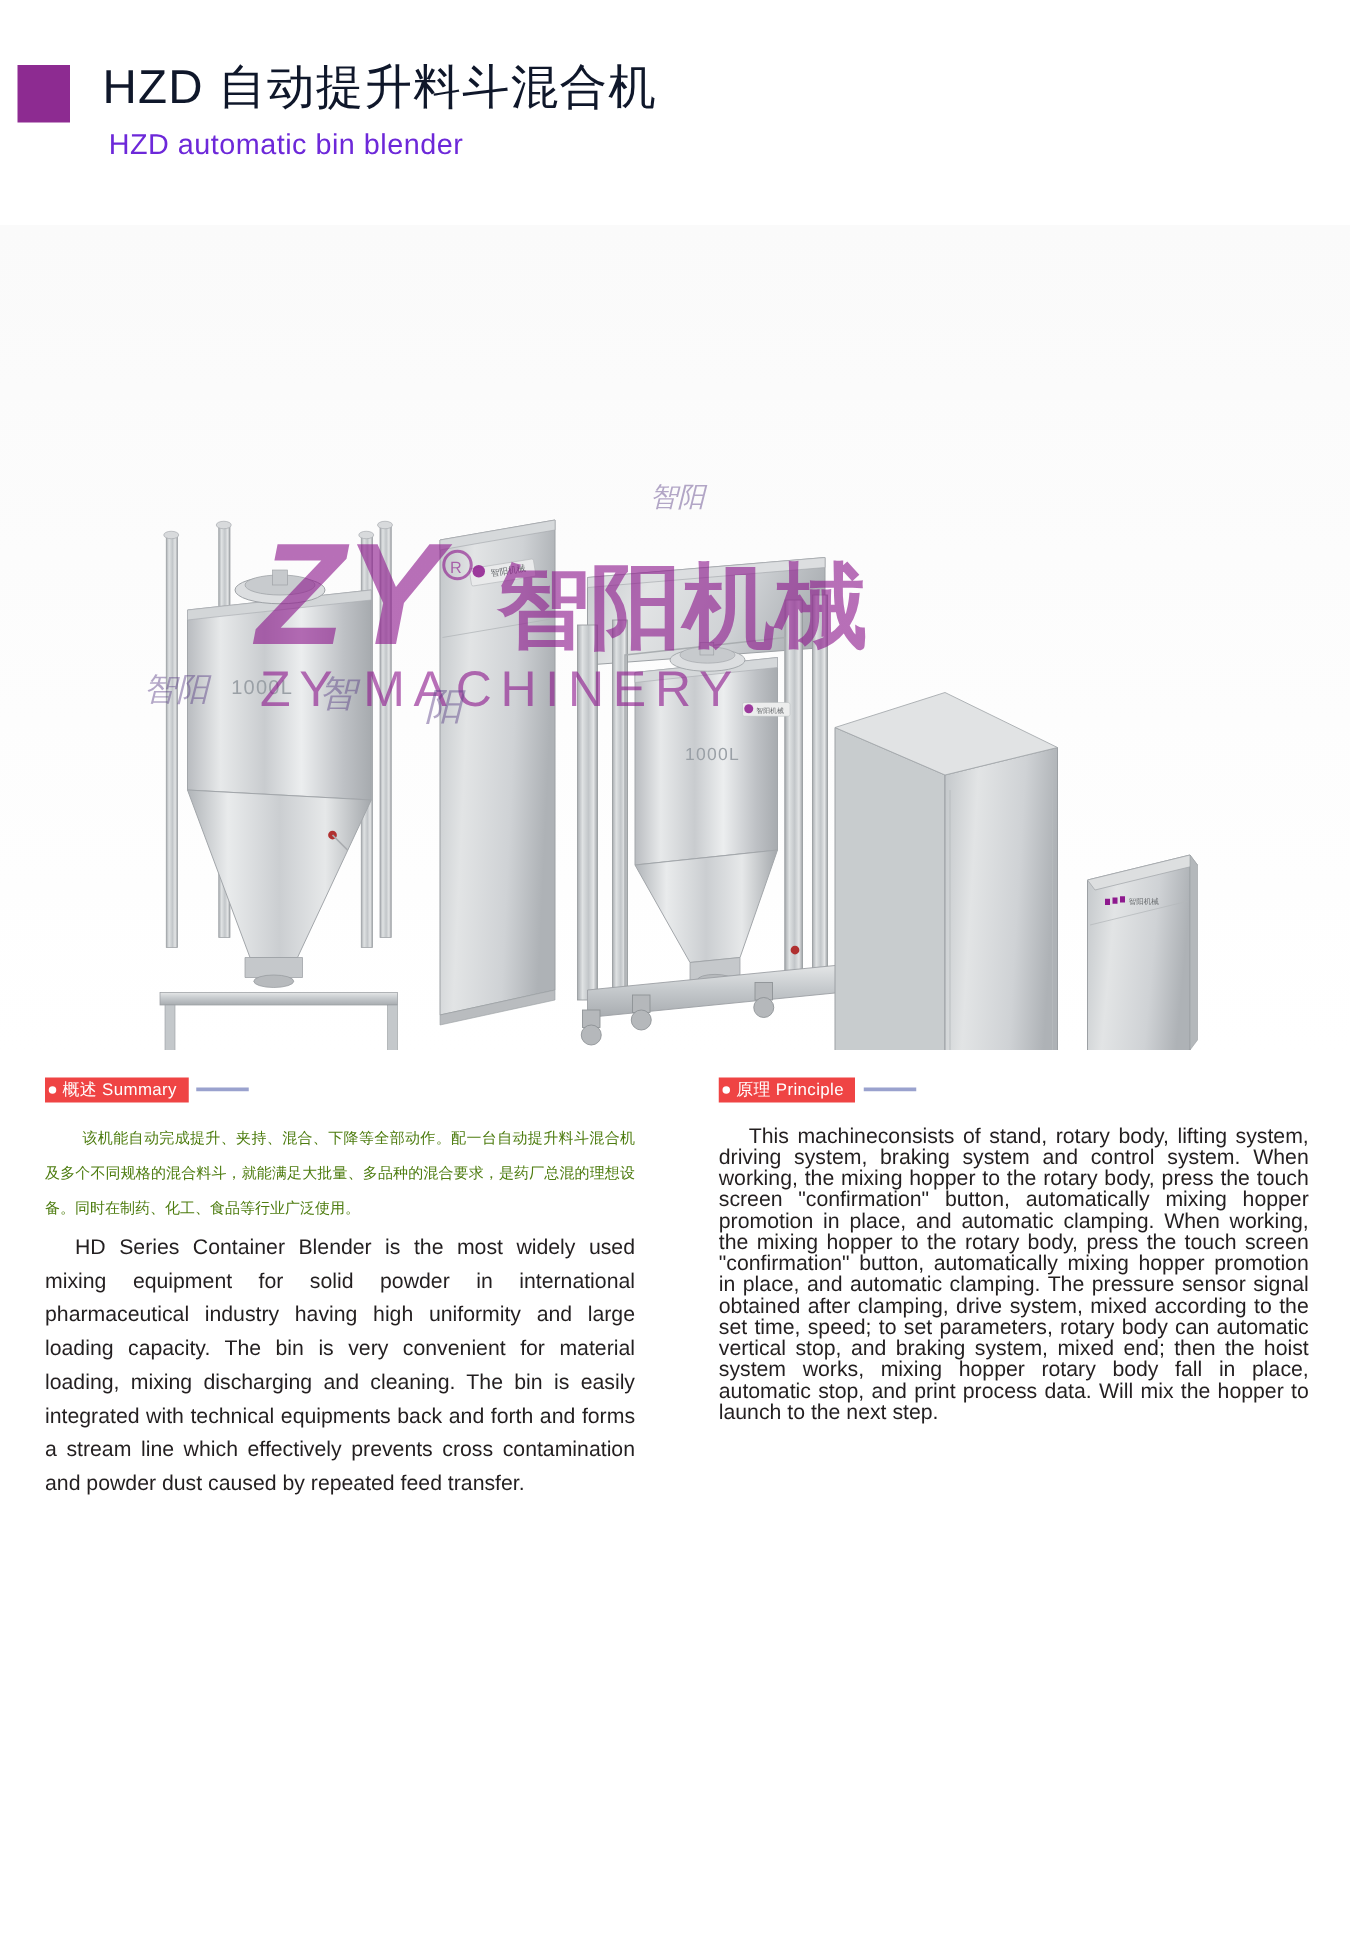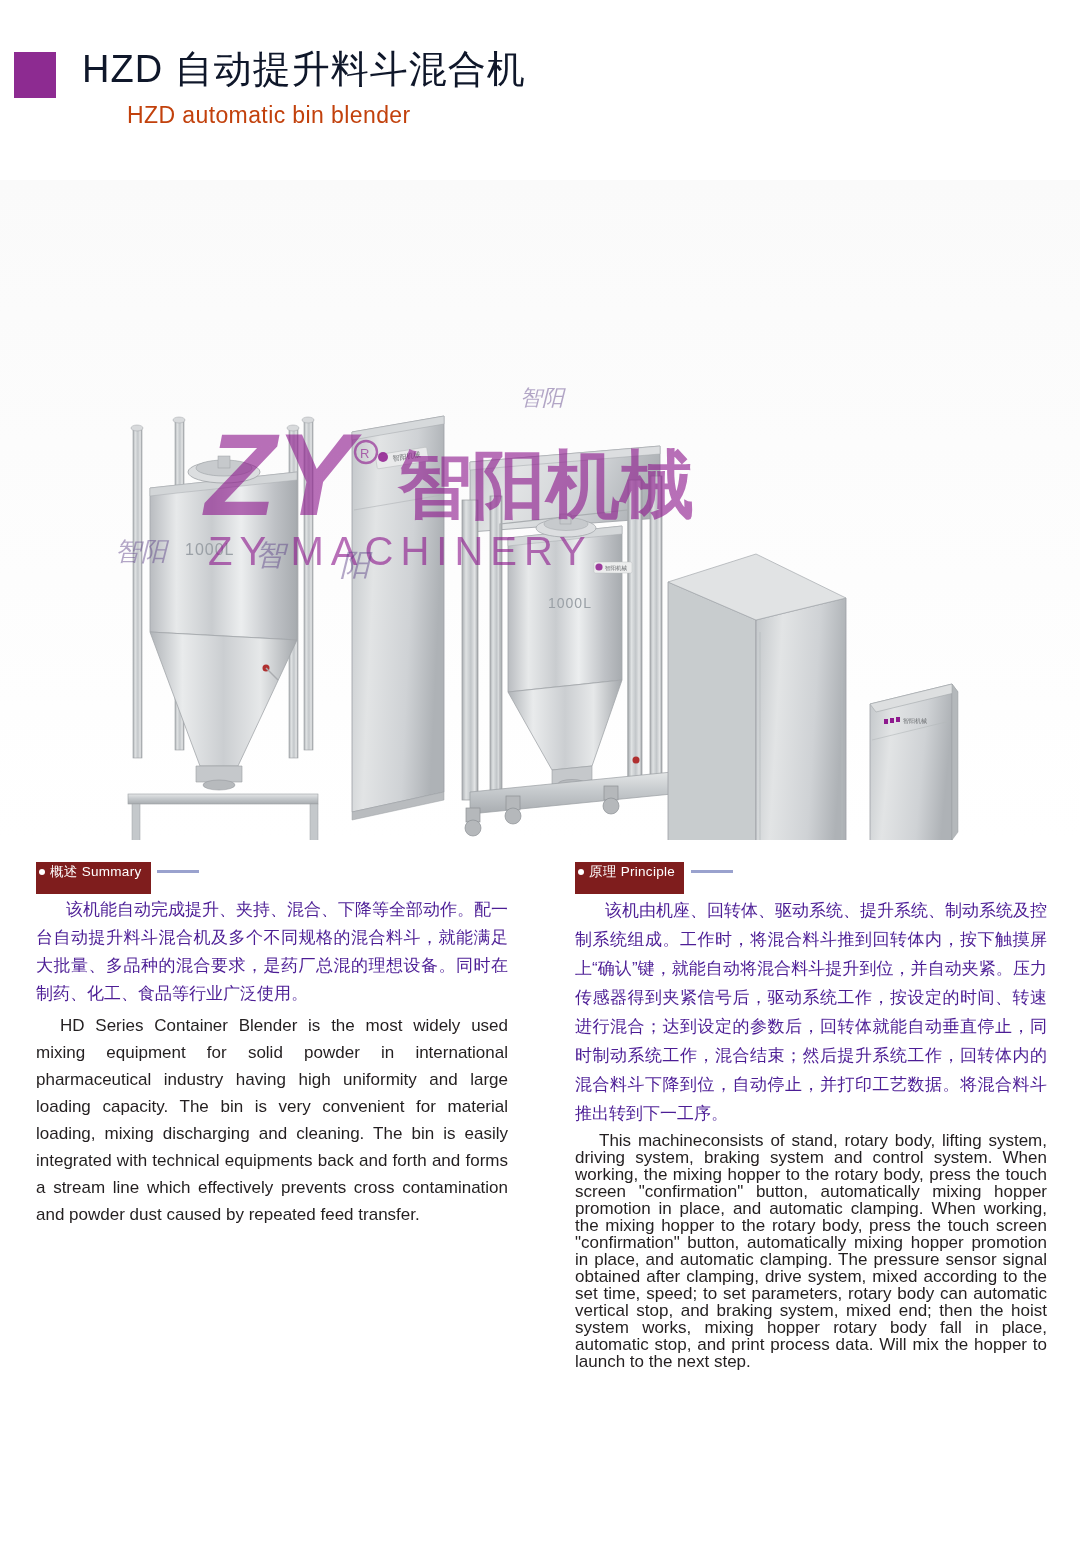--- a/index.html
+++ b/index.html
@@ -44,24 +44,23 @@
   }
   .title-cn .code {
     font-family: "Liberation Sans", sans-serif;
     font-weight: 500;
   }
   .title-en {
     position: absolute;
     left: 87px;
     top: 58px;
     font-size: 23px;
-    color: #c2410c;
+    color: #6d28d9;
     letter-spacing: 0.4px;
     white-space: nowrap;
-    margin-left: 40px;
   }
 
   
   .photo {
     position: absolute;
     left: 0;
     top: 180px;
     width: 1080px;
     height: 660px;
   }
@@ -85,25 +84,25 @@
   .col-right { left: 575px; width: 472px; }
 
   .sec-head {
     display: inline-block;
     position: relative;
     height: 20px;
     margin-bottom: 14px;
   }
   .sec-head .tag {
     display: inline-block;
-    background: #7f1d1d;
+    background: #ef4444;
     color: #ffffff;
     font-size: 13.5px;
     line-height: 20px;
-    padding: 0 9px 12px 14px;
+    padding: 0 9px 0 14px;
     letter-spacing: 0.3px;
     white-space: nowrap;
   }
   .sec-head .tail {
     display: inline-block;
     width: 42px;
     height: 3px;
     background: #9aa2ce;
     vertical-align: 3px;
     margin-left: 2px;
@@ -113,25 +112,25 @@
     left: 3px;
     top: 7px;
     width: 6px;
     height: 6px;
     background: #ffffff;
     border-radius: 50%;
   }
 
   p.body-cn {
     margin: 0 0 2px 0;
-    font-size: 17px;
+    font-size: 12px;
     line-height: 28px;
     text-align: justify;
     text-indent: 30px;
-    color: #4c1d95;
+    color: #4d7c0f;
   }
   p.body-en {
     margin: 4px 0 0 0;
     font-size: 17px;
     line-height: 27px;
     text-align: justify;
     text-indent: 24px;
     color: #231f20;
   }
   .col-right p.body-cn { line-height: 29px; }
@@ -332,15 +331,14 @@
   <p class="body-cn">该机能自动完成提升、夹持、混合、下降等全部动作。配一台自动提升料斗混合机及多个不同规格的混合料斗，就能满足大批量、多品种的混合要求，是药厂总混的理想设备。同时在制药、化工、食品等行业广泛使用。</p>
   <p class="body-en">HD Series Container Blender is the most widely used mixing equipment for solid powder in international pharmaceutical industry having high uniformity and large loading capacity. The bin is very convenient for material loading, mixing discharging and cleaning. The bin is easily integrated with technical equipments back and forth and forms a stream line which effectively prevents cross contamination and powder dust caused by repeated feed transfer.</p>
 </div>
 
 <div class="col col-right">
   <div class="sec-head">
     <span class="tag">原理 Principle</span>
     <span class="dot"></span>
     <span class="tail"></span>
   </div>
-  <p class="body-cn">该机由机座、回转体、驱动系统、提升系统、制动系统及控制系统组成。工作时，将混合料斗推到回转体内，按下触摸屏上“确认”键，就能自动将混合料斗提升到位，并自动夹紧。压力传感器得到夹紧信号后，驱动系统工作，按设定的时间、转速进行混合；达到设定的参数后，回转体就能自动垂直停止，同时制动系统工作，混合结束；然后提升系统工作，回转体内的混合料斗下降到位，自动停止，并打印工艺数据。将混合料斗推出转到下一工序。</p>
   <p class="body-en">This machineconsists of stand, rotary body, lifting system, driving system, braking system and control system. When working, the mixing hopper to the rotary body, press the touch screen "confirmation" button, automatically mixing hopper promotion in place, and automatic clamping. When working, the mixing hopper to the rotary body, press the touch screen "confirmation" button, automatically mixing hopper promotion in place, and automatic clamping. The pressure sensor signal obtained after clamping, drive system, mixed according to the set time, speed; to set parameters, rotary body can automatic vertical stop, and braking system, mixed end; then the hoist system works, mixing hopper rotary body fall in place, automatic stop, and print process data. Will mix the hopper to launch to the next step.</p>
 </div>
 
 </body></html>

